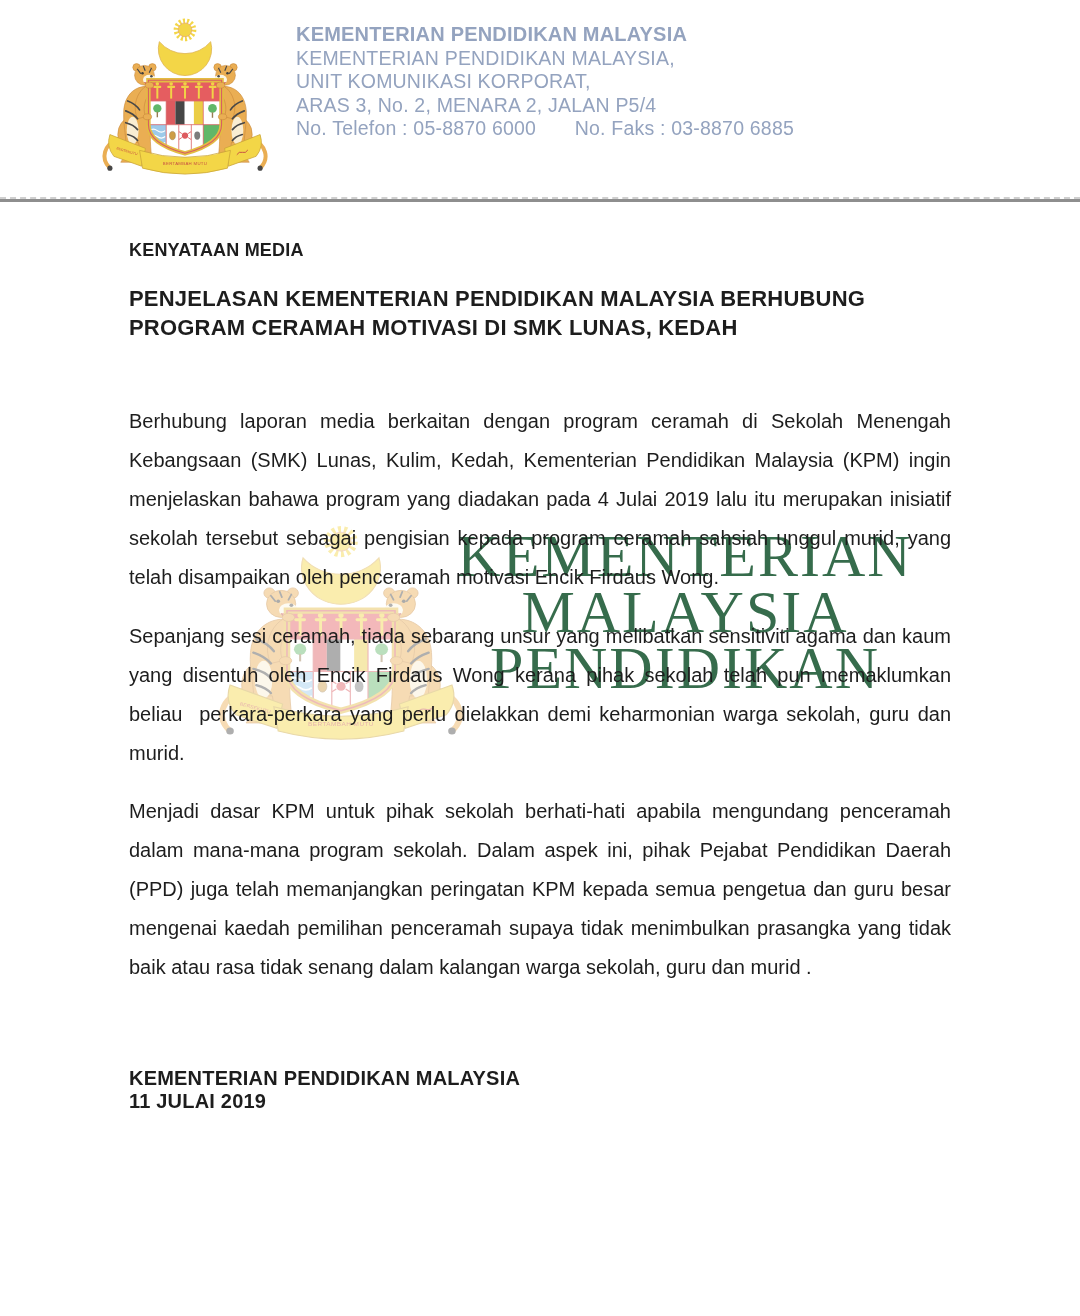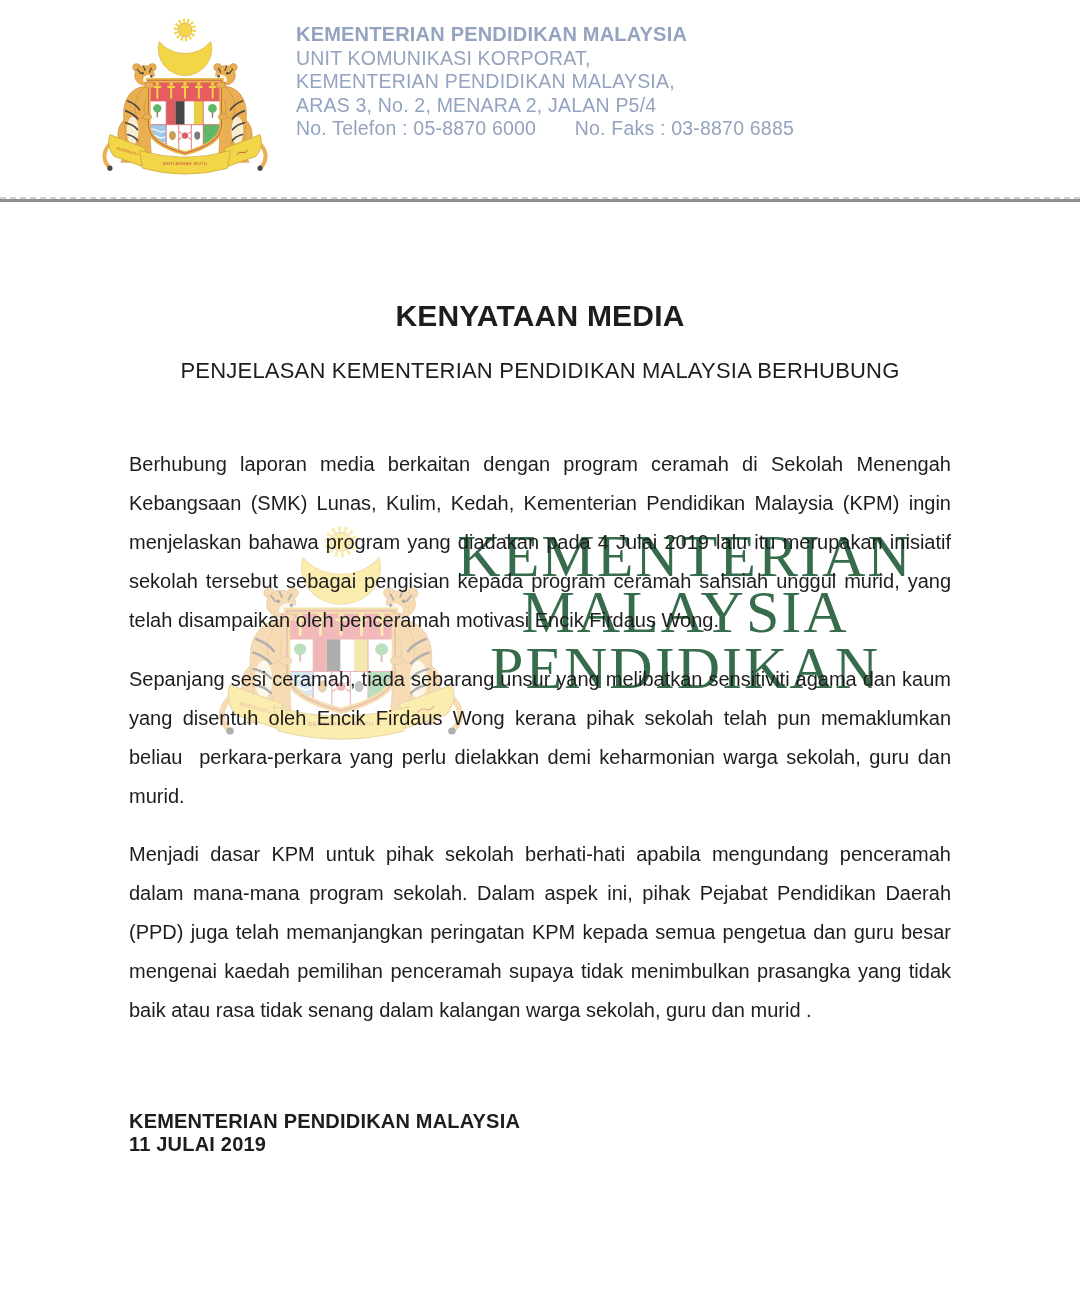--- a/index.html
+++ b/index.html
@@ -31,22 +31,22 @@
     color: #94a3bf; font-size: 19.5px; line-height: 23.6px;
     white-space: nowrap; letter-spacing: 0.2px;
   }
   .header-text .org { font-weight: bold; font-size: 20px; }
   .contact span + span { margin-left: 33px; }
 
   .rule { margin-top: 15px; border-top: 2px dashed #cfcfcf; border-bottom: 3px solid #8e8e8e; height: 0; }
 
   
   .content { position: relative; z-index: 1; padding: 0 129px; }
-  .doc-type  { margin: 97px 0 0; text-align: center; font-size: 30px; font-weight: bold; letter-spacing: 0.2px; }
-  .doc-title { margin: 23px 0 0; text-align: center; font-size: 22px; font-weight: normal; line-height: 29px; letter-spacing: 0.2px; }
+  .doc-type  { margin: 38px 0 0; text-align: left; font-size: 18px; font-weight: bold; letter-spacing: 0.2px; }
+  .doc-title { margin: 23px 0 0; text-align: left; font-size: 22px; font-weight: bold; line-height: 29px; letter-spacing: 0.2px; }
   .doc-title .tl { display: block; }
   .body-text { margin-top: 60px; font-size: 20px; line-height: 39px; text-align: justify; }
   .body-text p { margin: 0 0 19.5px 0; }
   .signature { margin-top: 80px; font-size: 20px; font-weight: bold; letter-spacing: 0.2px; }
   .date      { font-size: 20px; font-weight: bold; letter-spacing: 0.2px; }
 </style>
 </head>
 <body>
 
 <svg width="0" height="0" style="position:absolute" aria-hidden="true">
@@ -175,36 +175,37 @@
       <div>PENDIDIKAN</div>
     </div>
   </div>
 
   <header class="header">
     <svg class="logo" viewBox="0 0 200 170">
         <use href="#coa"></use>
       </svg>
     <div class="header-text">
       <div class="org">KEMENTERIAN PENDIDIKAN MALAYSIA</div>
+      <div>KEMENTERIAN PENDIDIKAN MALAYSIA,</div>
       <div>UNIT KOMUNIKASI KORPORAT,</div>
-      <div>KEMENTERIAN PENDIDIKAN MALAYSIA,</div>
       <div>ARAS 3, No. 2, MENARA 2, JALAN P5/4</div>
       <div class="contact">
         <span>No. Telefon : 05-8870 6000</span>
         <span>No. Faks : 03-8870 6885</span>
       </div>
     </div>
   </header>
 
   <div class="rule"></div>
 
   <main class="content">
     <h1 class="doc-type">KENYATAAN MEDIA</h1>
     <h2 class="doc-title">
       <span class="tl">PENJELASAN KEMENTERIAN PENDIDIKAN MALAYSIA BERHUBUNG</span>
+      <span class="tl">PROGRAM CERAMAH MOTIVASI DI SMK LUNAS, KEDAH</span>
     </h2>
     <div class="body-text">
       <p>Berhubung laporan media berkaitan dengan program ceramah di Sekolah Menengah Kebangsaan (SMK) Lunas, Kulim, Kedah, Kementerian Pendidikan Malaysia (KPM) ingin menjelaskan bahawa program yang diadakan pada 4 Julai 2019 lalu itu merupakan inisiatif sekolah tersebut sebagai pengisian kepada program ceramah sahsiah unggul murid, yang telah disampaikan oleh penceramah motivasi Encik Firdaus Wong.</p>
       <p>Sepanjang sesi ceramah, tiada sebarang unsur yang melibatkan sensitiviti agama dan kaum yang disentuh oleh Encik Firdaus Wong kerana pihak sekolah telah pun memaklumkan beliau&nbsp; perkara-perkara yang perlu dielakkan demi keharmonian warga sekolah, guru dan murid.</p>
       <p>Menjadi dasar KPM untuk pihak sekolah berhati-hati apabila mengundang penceramah dalam mana-mana program sekolah. Dalam aspek ini, pihak Pejabat Pendidikan Daerah (PPD) juga telah memanjangkan peringatan KPM kepada semua pengetua dan guru besar mengenai kaedah pemilihan penceramah supaya tidak menimbulkan prasangka yang tidak baik atau rasa tidak senang dalam kalangan warga sekolah, guru dan murid .</p>
     </div>
     <div class="signature">KEMENTERIAN PENDIDIKAN MALAYSIA</div>
     <div class="date">11 JULAI 2019</div>
   </main>
 

